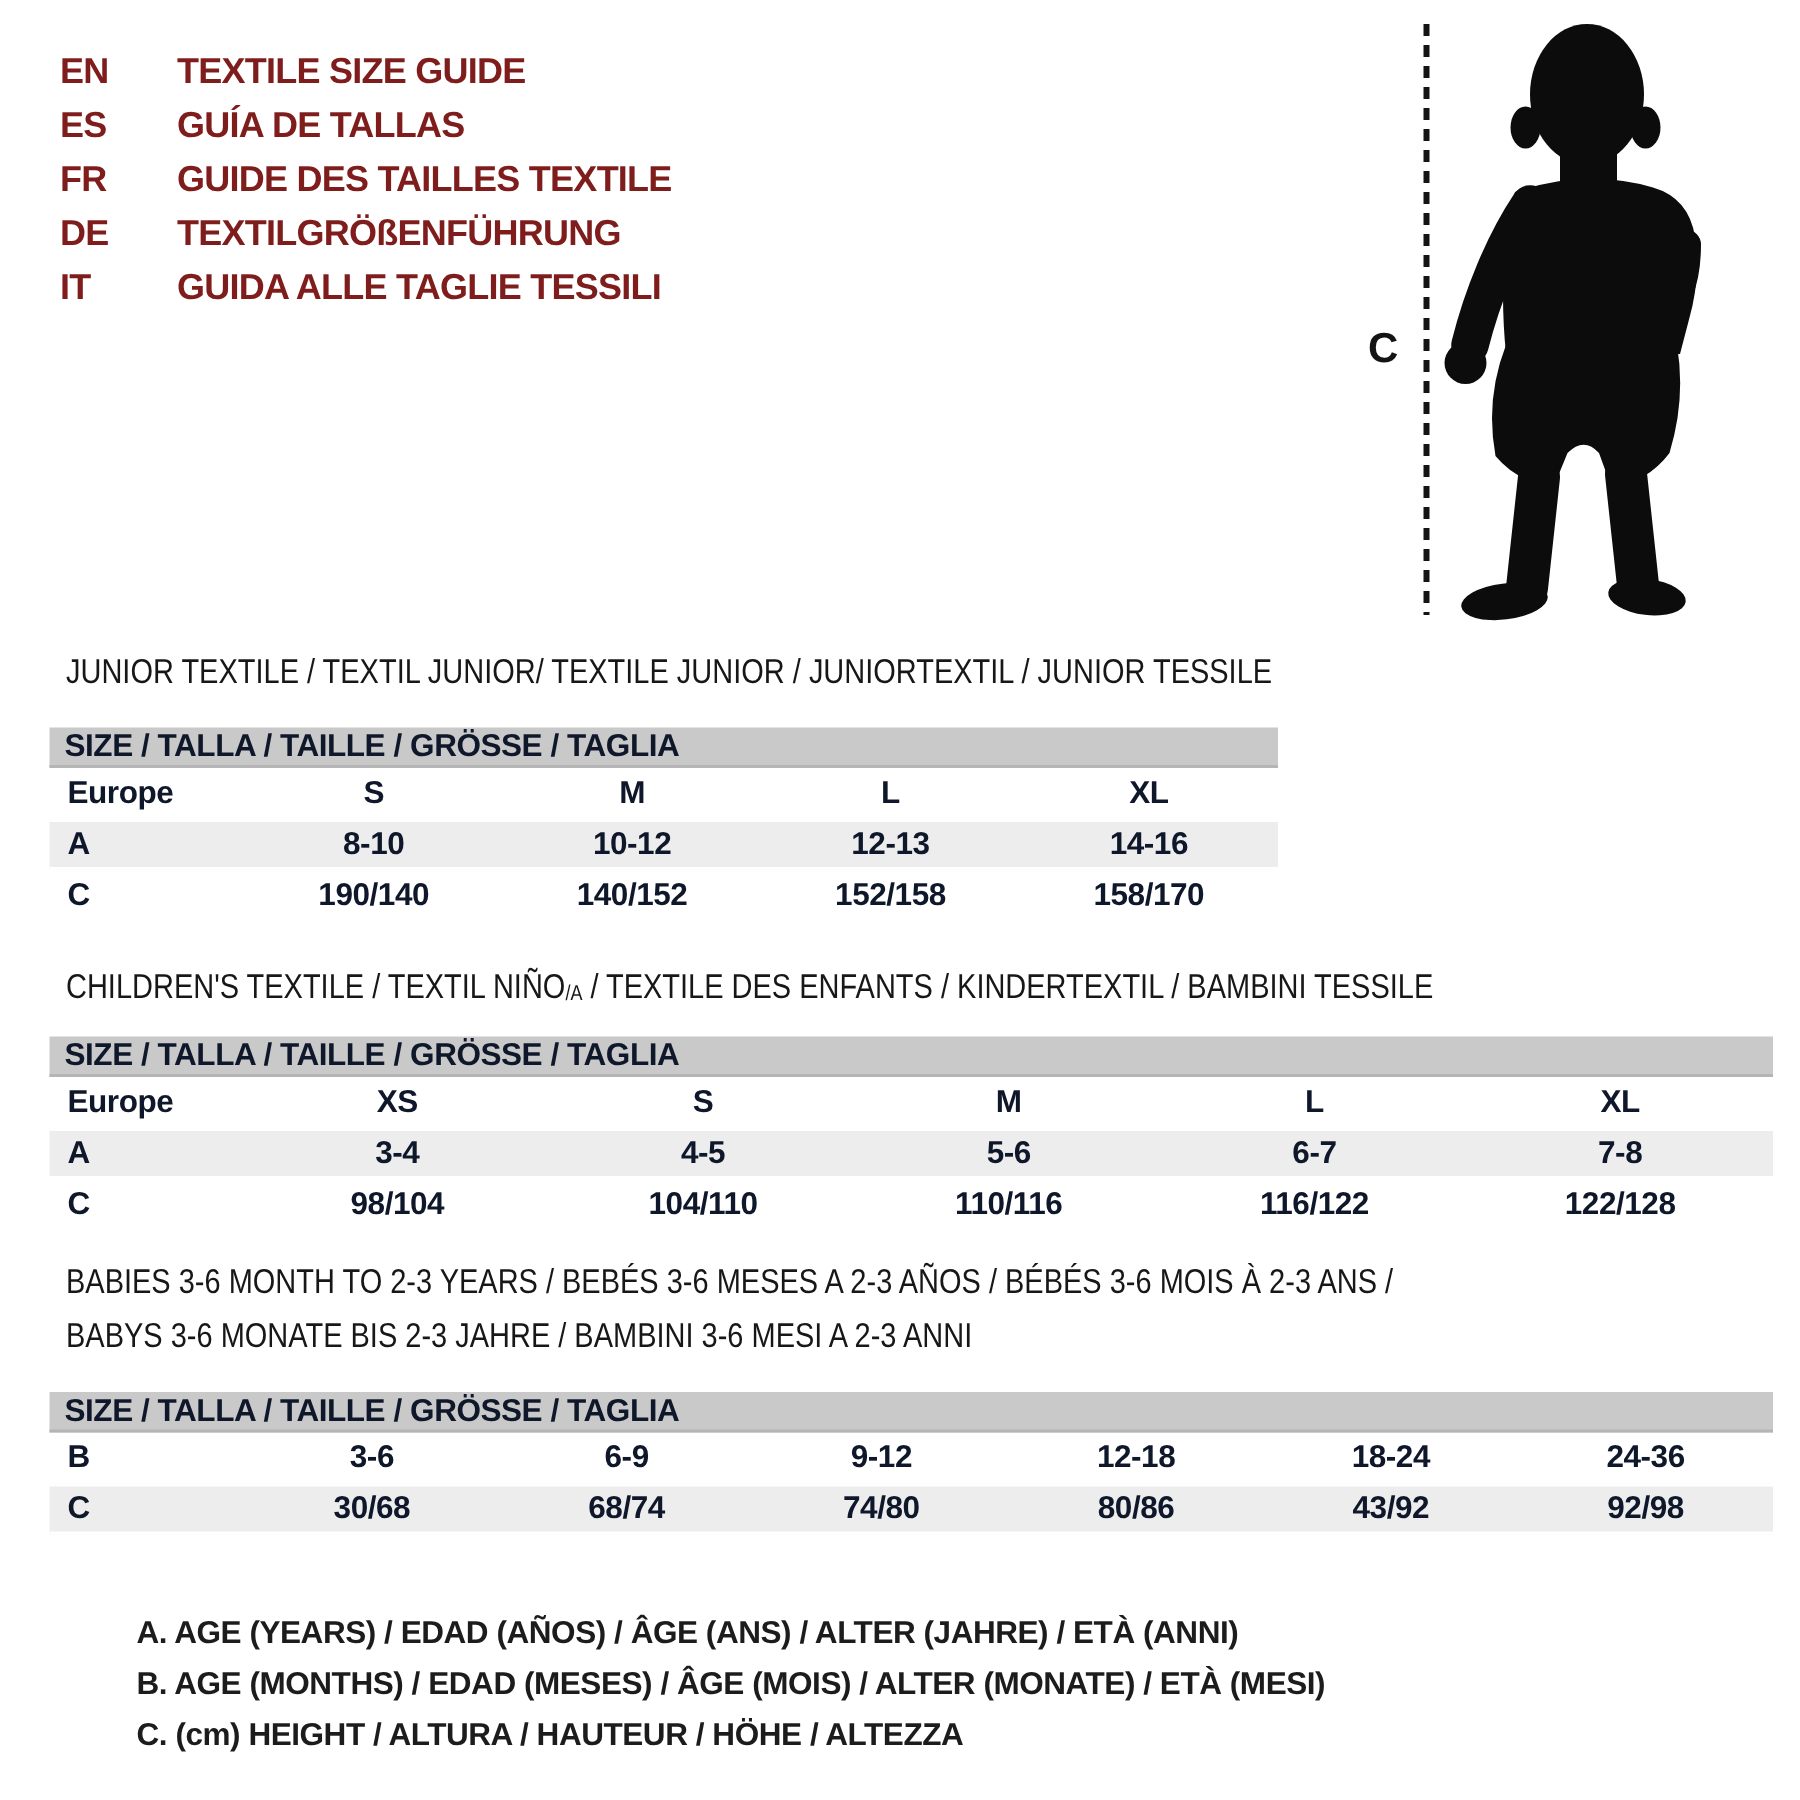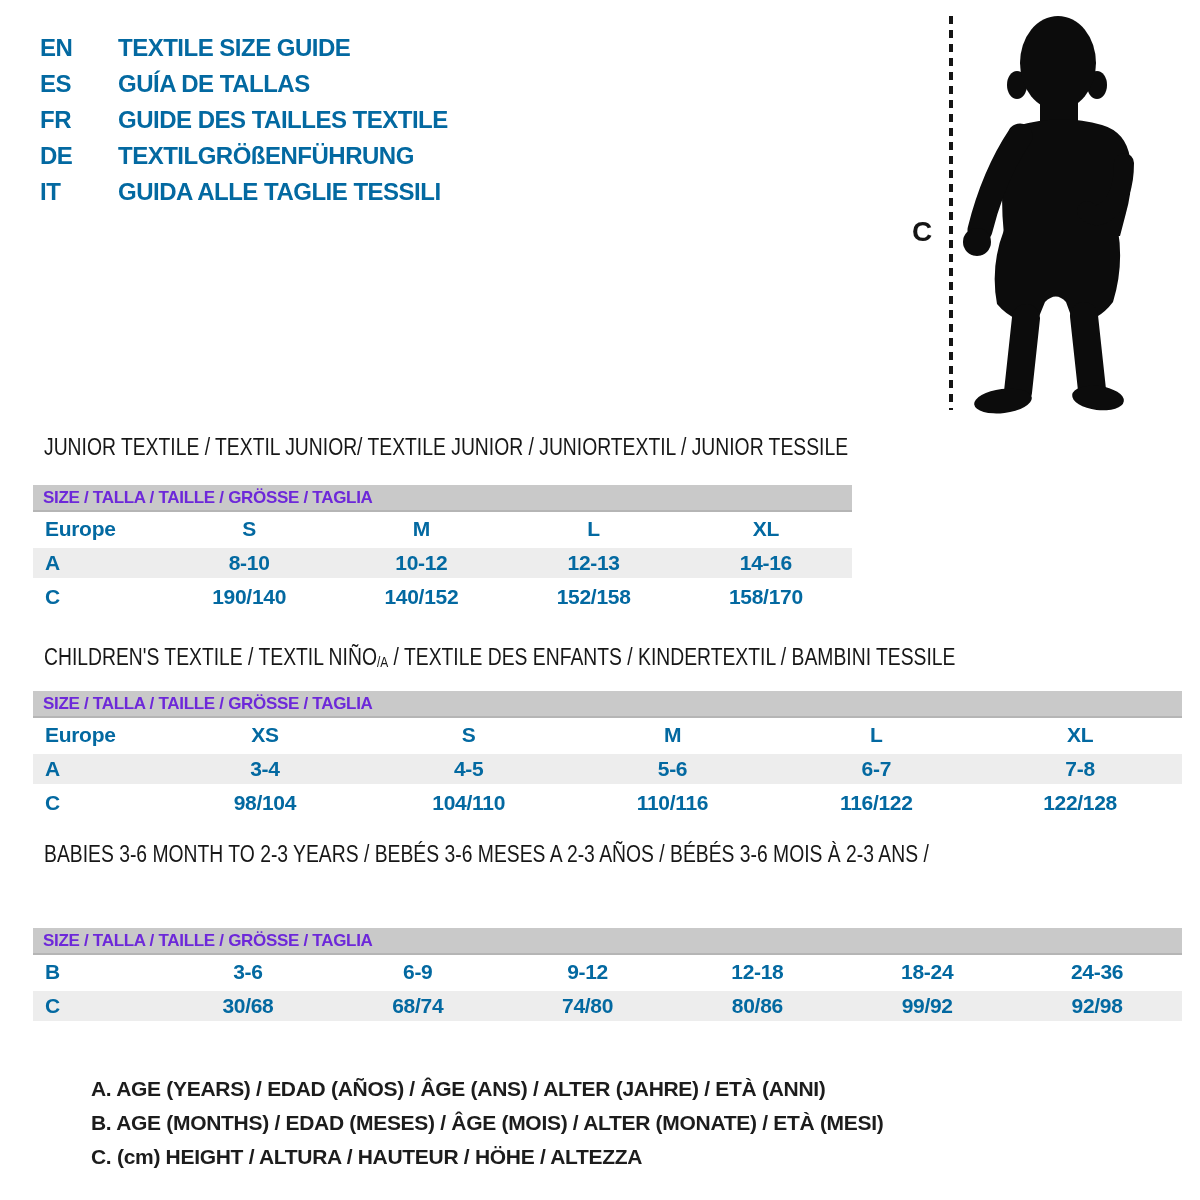--- a/index.html
+++ b/index.html
@@ -5,37 +5,37 @@
   html,body { margin:0; padding:0; background:#ffffff; }
   #page {
     position:relative; width:1200px; height:1200px; background:#ffffff;
     font-family:"Liberation Sans", sans-serif; color:#1f1f1f; overflow:hidden;
   }
   .abs { position:absolute; }
 
   
   .lang-block { left:40px; top:30px; }
   .lang-row { display:flex; height:36px; align-items:center;
-              font-size:24px; font-weight:700; letter-spacing:-0.5px; color:#0369a1; }
+              font-size:24px; font-weight:700; letter-spacing:-0.5px; color:#7f1d1d; }
   .lang-code { width:78px; }
   .lang-name { white-space:nowrap; }
 
   
   .title { font-size:23px; font-weight:400; color:#171717; white-space:nowrap; }
   .squish { display:inline-block; transform:scaleX(0.84); transform-origin:0 50%; }
   .subsm { font-size:0.62em; vertical-align:-0.12em; }
   .title-2line { line-height:36px; }
 
   
   .size-table { position:absolute; }
   .band { height:27px; background:#c9c9c9; border-bottom:2px solid #b5b5b5;
           display:flex; align-items:center; padding-left:10px; box-sizing:border-box;
-          font-size:17px; font-weight:700; letter-spacing:-0.3px; color:#6d28d9; }
+          font-size:21px; font-weight:700; letter-spacing:-0.3px; color:#0f172a; }
   .trow { display:flex; height:34px; align-items:center;
-          font-size:21px; font-weight:700; letter-spacing:-0.3px; color:#0369a1; }
+          font-size:21px; font-weight:700; letter-spacing:-0.3px; color:#0f172a; }
   .rows > .trow:nth-child(even) { background:#ededed;
           border-top:2px solid #ffffff; border-bottom:2px solid #ffffff; box-sizing:border-box; }
   .rlabel { width:130px; padding-left:12px; box-sizing:border-box; }
   .cell { flex:1; text-align:center; }
 
   
   .c-label { left:912px; top:216px; font-size:28px; font-weight:700; color:#141414; }
   .fig { left:946px; top:8px; }
 
   
@@ -149,40 +149,41 @@
         <div class="cell">104/110</div>
         <div class="cell">110/116</div>
         <div class="cell">116/122</div>
         <div class="cell">122/128</div>
       </div>
     </div>
   </div>
 
   <div class="abs title title-2line" style="left:44px; top:836px;">
     <div><span class="squish">BABIES 3-6 MONTH TO 2-3 YEARS / BEBÉS 3-6 MESES A 2-3 AÑOS / BÉBÉS 3-6 MOIS À 2-3 ANS /</span></div>
+    <div><span class="squish">BABYS 3-6 MONATE BIS 2-3 JAHRE / BAMBINI 3-6 MESI A 2-3 ANNI</span></div>
   </div>
   <div class="size-table" style="left:33px; top:928px; width:1149px;">
     <div class="band">SIZE / TALLA / TAILLE / GRÖSSE / TAGLIA</div>
     <div class="rows">
       <div class="trow">
         <div class="rlabel">B</div>
         <div class="cell">3-6</div>
         <div class="cell">6-9</div>
         <div class="cell">9-12</div>
         <div class="cell">12-18</div>
         <div class="cell">18-24</div>
         <div class="cell">24-36</div>
       </div>
       <div class="trow">
         <div class="rlabel">C</div>
         <div class="cell">30/68</div>
         <div class="cell">68/74</div>
         <div class="cell">74/80</div>
         <div class="cell">80/86</div>
-        <div class="cell">99/92</div>
+        <div class="cell">43/92</div>
         <div class="cell">92/98</div>
       </div>
     </div>
   </div>
 
   <div class="abs legend">
     <div class="legend-line">A. AGE (YEARS) / EDAD (AÑOS) / ÂGE (ANS) / ALTER (JAHRE) / ETÀ (ANNI)</div>
     <div class="legend-line">B. AGE (MONTHS) / EDAD (MESES) / ÂGE (MOIS) / ALTER (MONATE) / ETÀ (MESI)</div>
     <div class="legend-line">C. (cm) HEIGHT / ALTURA / HAUTEUR / HÖHE / ALTEZZA</div>
   </div>

